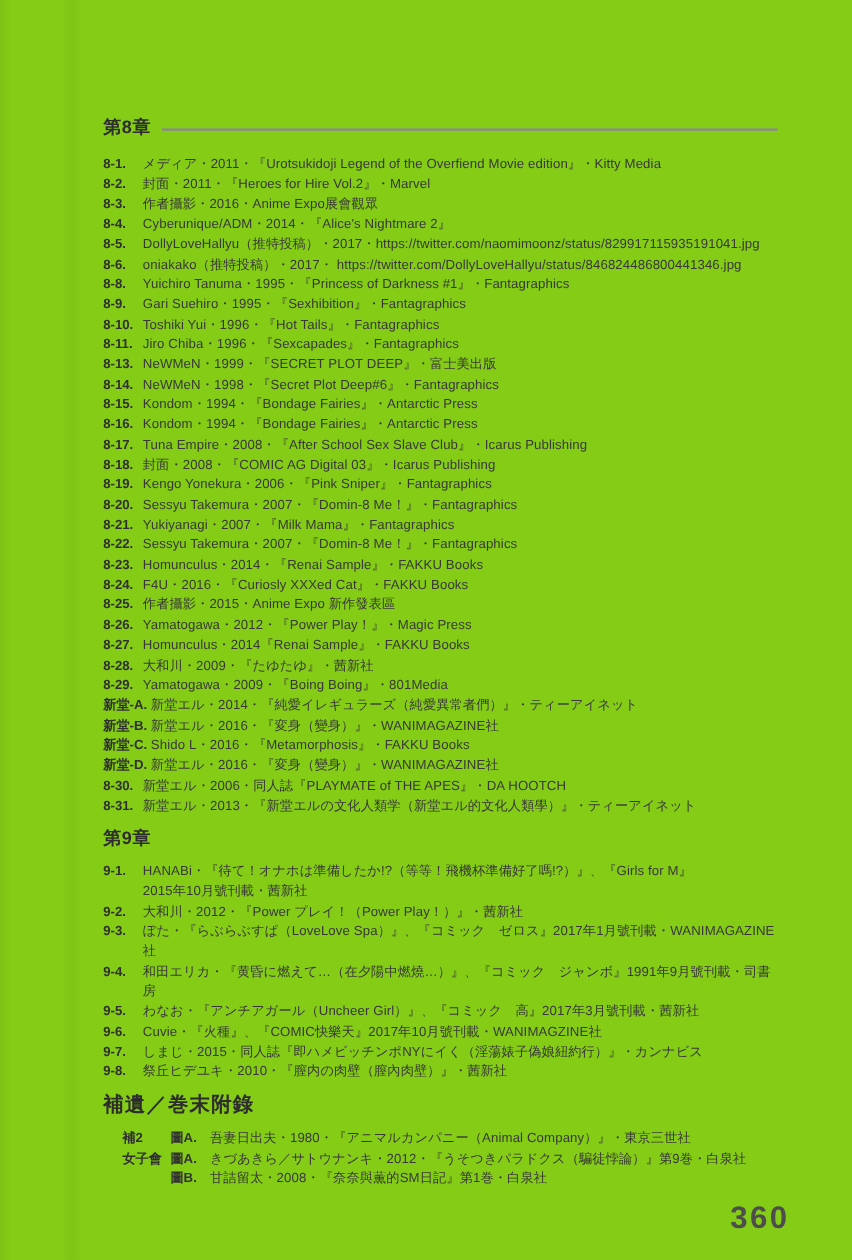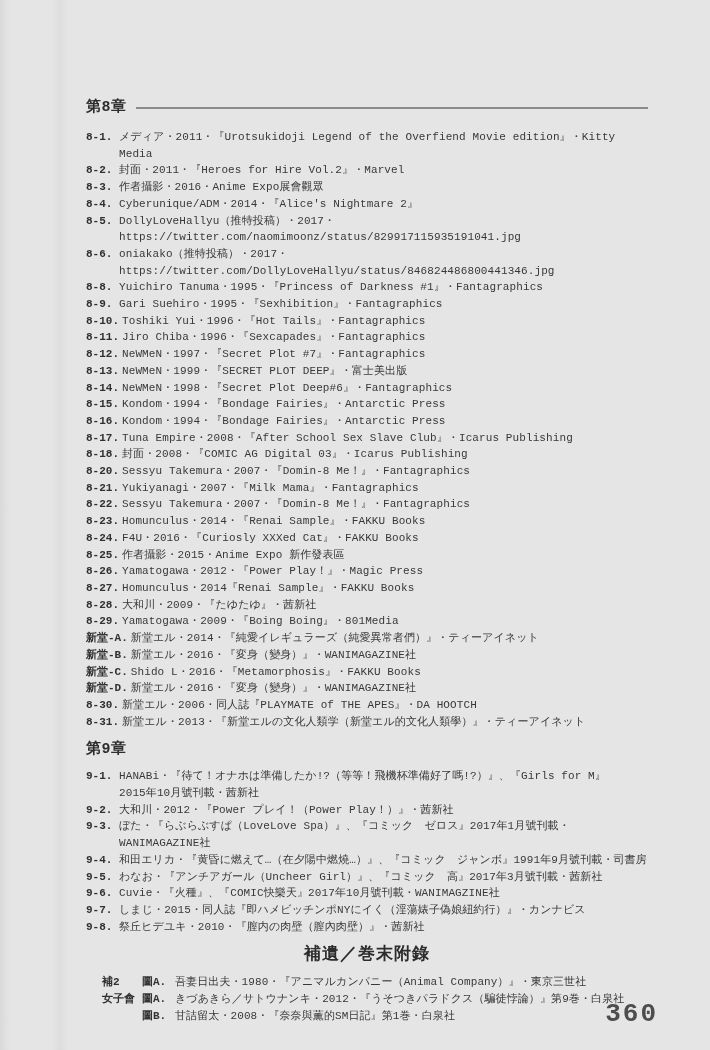--- a/index.html
+++ b/index.html
@@ -7,22 +7,21 @@
   body {
     position: relative;
     background: #fbfbfa;
     font-family: "Liberation Sans", "DejaVu Sans", sans-serif;
     color: #383838;
     overflow: hidden;
   }
   .scan-page {
     position: absolute;
     inset: 0;
-    background: #e5e5e5;
-    font-family: Liberation Mono, monospace;
+    background: #84cc16;
   }
   .edge-shadow-left {
     position: absolute;
     left: 0; top: 0; bottom: 0;
     width: 10px;
     background: linear-gradient(90deg, rgba(0,0,0,0.05), rgba(0,0,0,0));
     pointer-events: none;
   }
   .scan-crease {
     position: absolute;
@@ -64,21 +63,21 @@
     min-width: 33px;
     flex-shrink: 0;
     padding-right: 3px;
     white-space: nowrap;
     color: #303030;
   }
   .txt { flex: 1; letter-spacing: 0.1px; }
   .sec-s1 { margin-top: 9px; }
   .sec-s1 .entries { margin-top: 10px; }
   .sec-s2 { margin-top: 7px; }
-  .sec-s2 .sec-header { font-size: 17px; letter-spacing: 1px; justify-content: center; }
+  .sec-s2 .sec-header { font-size: 17px; letter-spacing: 1px; }
   .sec-s2 .entries { margin-top: 9px; margin-left: 16px; }
   .sec-s2 .lbl { min-width: 40px; }
   .sub {
     flex-shrink: 0;
     min-width: 33px;
     white-space: nowrap;
     color: #333;
     font-weight: 600;
   }
   .page-number {
@@ -160,26 +159,20 @@
                 <div>Toshiki Yui・1996・『Hot Tails』・Fantagraphics</div>
               </div>
             </div>
             <div class="row">
               <span class="lbl">8-11.</span>
               <div class="txt">
                 <div>Jiro Chiba・1996・『Sexcapades』・Fantagraphics</div>
               </div>
             </div>
             <div class="row">
-              <span class="lbl">8-12.</span>
-              <div class="txt">
-                <div>NeWMeN・1997・『Secret Plot #7』・Fantagraphics</div>
-              </div>
-            </div>
-            <div class="row">
               <span class="lbl">8-13.</span>
               <div class="txt">
                 <div>NeWMeN・1999・『SECRET PLOT DEEP』・富士美出版</div>
               </div>
             </div>
             <div class="row">
               <span class="lbl">8-14.</span>
               <div class="txt">
                 <div>NeWMeN・1998・『Secret Plot Deep#6』・Fantagraphics</div>
               </div>
@@ -199,20 +192,26 @@
             <div class="row">
               <span class="lbl">8-17.</span>
               <div class="txt">
                 <div>Tuna Empire・2008・『After School Sex Slave Club』・Icarus Publishing</div>
               </div>
             </div>
             <div class="row">
               <span class="lbl">8-18.</span>
               <div class="txt">
                 <div>封面・2008・『COMIC AG Digital 03』・Icarus Publishing</div>
+              </div>
+            </div>
+            <div class="row">
+              <span class="lbl">8-19.</span>
+              <div class="txt">
+                <div>Kengo Yonekura・2006・『Pink Sniper』・Fantagraphics</div>
               </div>
             </div>
             <div class="row">
               <span class="lbl">8-20.</span>
               <div class="txt">
                 <div>Sessyu Takemura・2007・『Domin-8 Me！』・Fantagraphics</div>
               </div>
             </div>
             <div class="row">
               <span class="lbl">8-21.</span>

